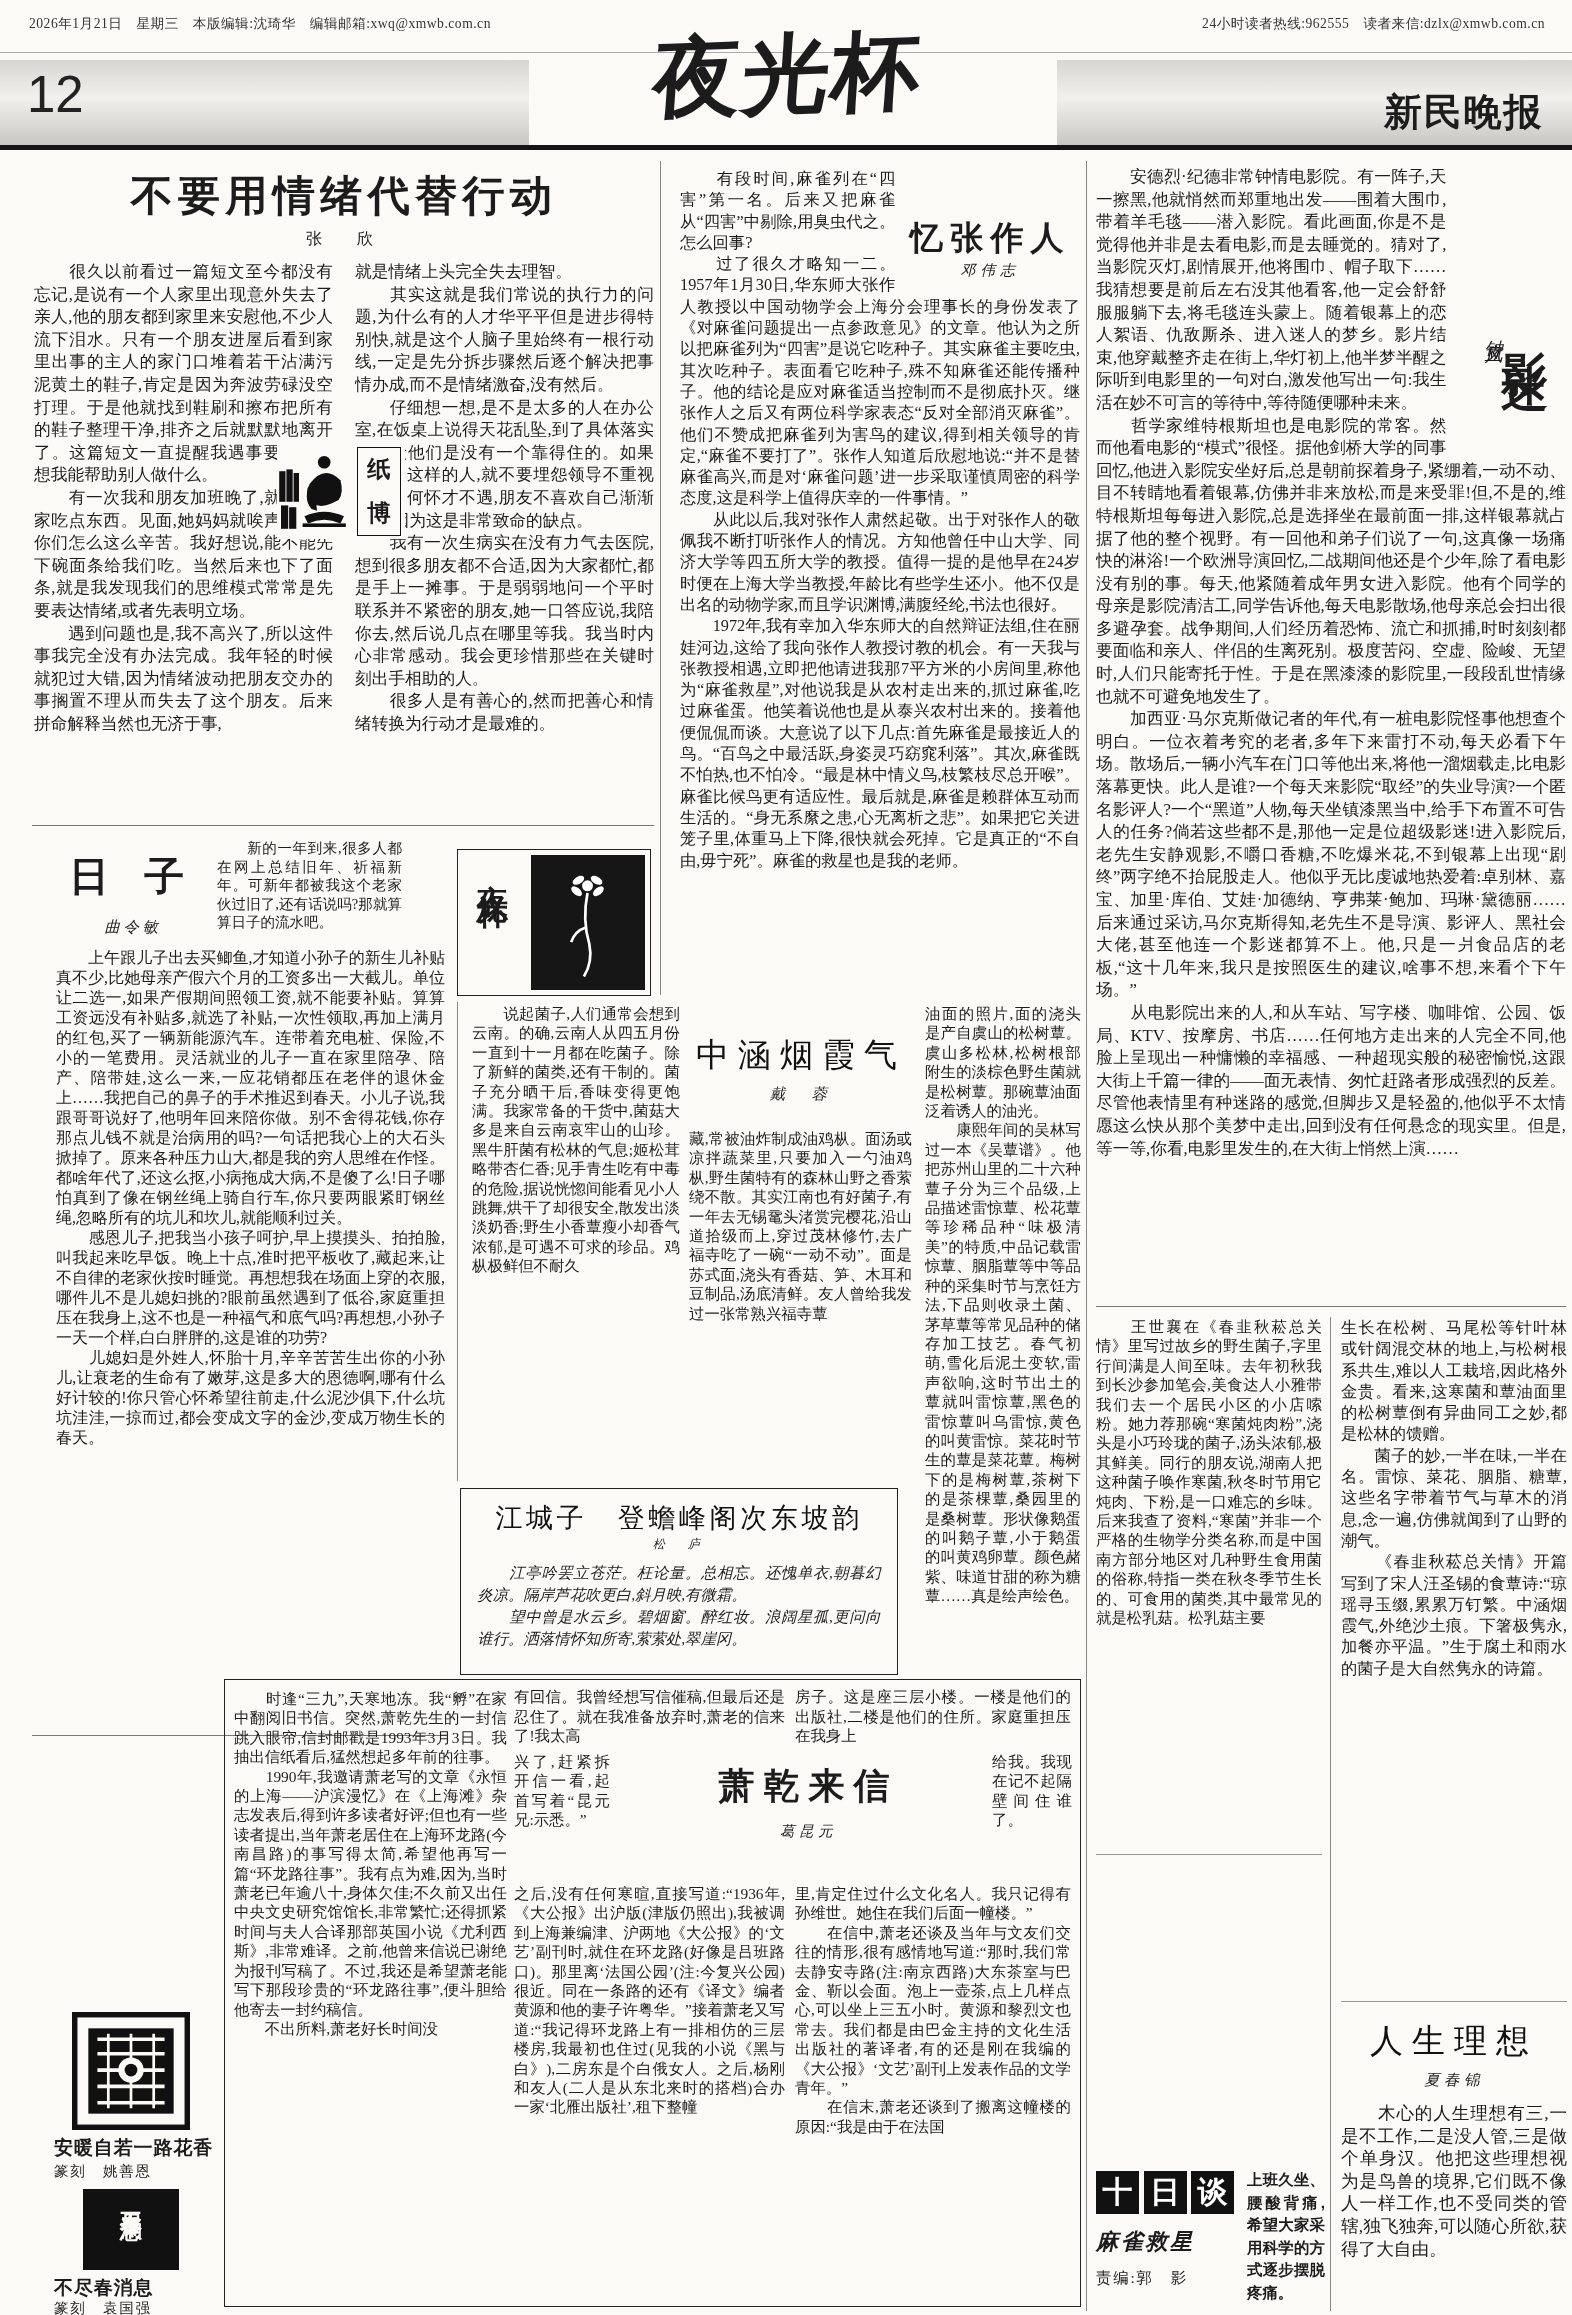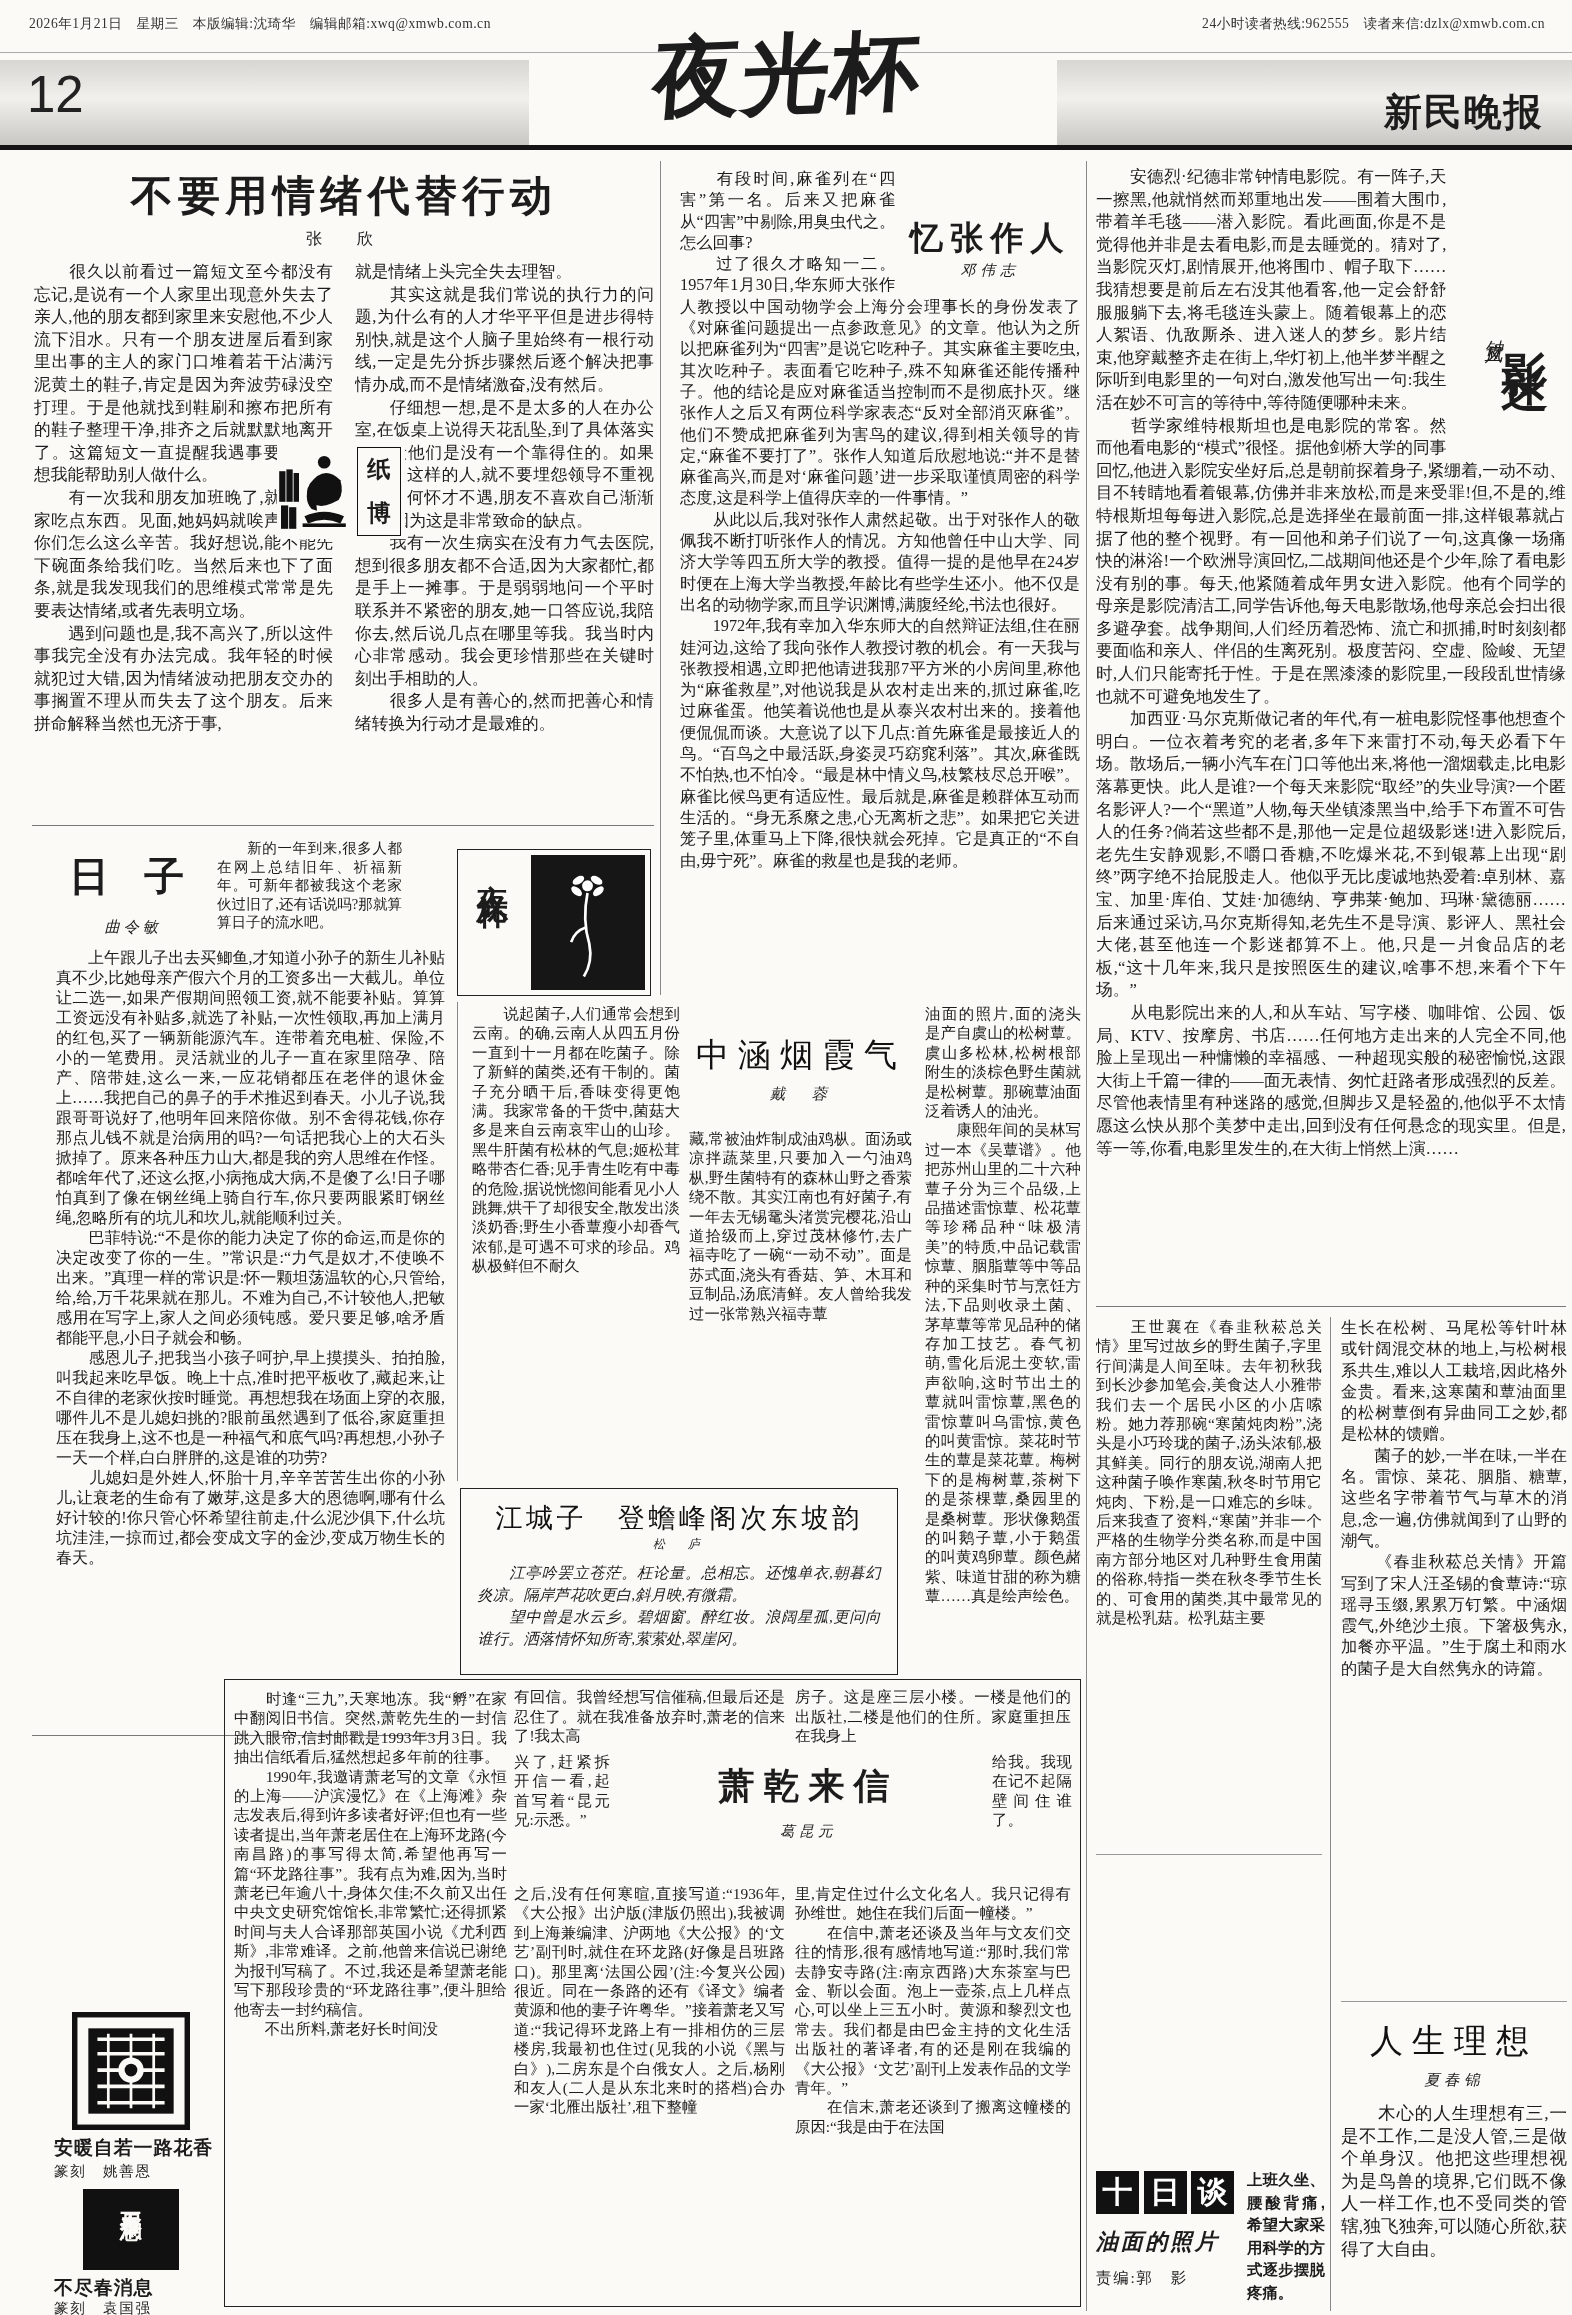--- a/index.html
+++ b/index.html
@@ -116,21 +116,20 @@
 
   <div class="abs" style="left:56px;top:849px;width:154px;text-align:center;">
     <div style="font-size:40px;font-weight:900;letter-spacing:12.7px;">日 子</div>
     <div class="kai" style="font-size:15.4px;margin-top:12.7px;letter-spacing:3.6px;">曲令敏</div>
   </div>
   <div class="abs txt t16" style="left:217px;top:839px;width:185px;height:101px;overflow:hidden;">
       <p>　　新的一年到来,很多人都在网上总结旧年、祈福新年。可新年都被我这个老家伙过旧了,还有话说吗?那就算算日子的流水吧。</p>
     </div>
   <div class="abs txt t175" style="left:56px;top:948px;width:389px;height:780px;overflow:hidden;">
       <p>　　上午跟儿子出去买鲫鱼,才知道小孙子的新生儿补贴真不少,比她母亲产假六个月的工资多出一大截儿。单位让二选一,如果产假期间照领工资,就不能要补贴。算算工资远没有补贴多,就选了补贴,一次性领取,再加上满月的红包,买了一辆新能源汽车。连带着充电桩、保险,不小的一笔费用。灵活就业的儿子一直在家里陪孕、陪产、陪带娃,这么一来,一应花销都压在老伴的退休金上……我把自己的鼻子的手术推迟到春天。小儿子说,我跟哥哥说好了,他明年回来陪你做。别不舍得花钱,你存那点儿钱不就是治病用的吗?一句话把我心上的大石头掀掉了。原来各种压力山大,都是我的穷人思维在作怪。都啥年代了,还这么抠,小病拖成大病,不是傻了么!日子哪怕真到了像在钢丝绳上骑自行车,你只要两眼紧盯钢丝绳,忽略所有的坑儿和坎儿,就能顺利过关。</p>
-      <p>　　巴菲特说:“不是你的能力决定了你的命运,而是你的决定改变了你的一生。”常识是:“力气是奴才,不使唤不出来。”真理一样的常识是:怀一颗坦荡温软的心,只管给,给,给,万千花果就在那儿。不难为自己,不计较他人,把敏感用在写字上,家人之间必须钝感。爱只要足够,啥矛盾都能平息,小日子就会和畅。</p>
       <p>　　感恩儿子,把我当小孩子呵护,早上摸摸头、拍拍脸,叫我起来吃早饭。晚上十点,准时把平板收了,藏起来,让不自律的老家伙按时睡觉。再想想我在场面上穿的衣服,哪件儿不是儿媳妇挑的?眼前虽然遇到了低谷,家庭重担压在我身上,这不也是一种福气和底气吗?再想想,小孙子一天一个样,白白胖胖的,这是谁的功劳?</p>
       <p>　　儿媳妇是外姓人,怀胎十月,辛辛苦苦生出你的小孙儿,让衰老的生命有了嫩芽,这是多大的恩德啊,哪有什么好计较的!你只管心怀希望往前走,什么泥沙俱下,什么坑坑洼洼,一掠而过,都会变成文字的金沙,变成万物生长的春天。</p>
     </div>
   <div class="abs rule-h" style="left:32px;top:1735px;width:414px;"></div>
 
   <div class="abs rule-v" style="left:457px;top:1002px;height:479px;"></div>
   <div class="abs txt t17" style="left:472px;top:1004px;width:208px;height:472px;overflow:hidden;">
       <p>　　说起菌子,人们通常会想到云南。的确,云南人从四五月份一直到十一月都在吃菌子。除了新鲜的菌类,还有干制的。菌子充分晒干后,香味变得更饱满。我家常备的干货中,菌菇大多是来自云南哀牢山的山珍。黑牛肝菌有松林的气息;姬松茸略带杏仁香;见手青生吃有中毒的危险,据说恍惚间能看见小人跳舞,烘干了却很安全,散发出淡淡奶香;野生小香蕈瘦小却香气浓郁,是可遇不可求的珍品。鸡枞极鲜但不耐久</p>
     </div>
   <div class="abs thin-title" style="left:688px;top:1033px;width:226px;font-size:33px;">中涵烟霞气</div>
@@ -211,21 +210,21 @@
     </div>
 
   <div class="abs rule-h" style="left:1096px;top:1854px;width:226px;background:#999;"></div>
 
   <div class="abs" style="left:1096px;top:2171px;width:226px;height:140px;">
     <div style="display:flex;">
       <div class="sq">十</div>
       <div class="sq">日</div>
       <div class="sq">谈</div>
     </div>
-    <div class="kai" style="font-size:22px;font-weight:700;margin-top:12.7px;letter-spacing:2.7px;">油面的照片</div>
+    <div class="kai" style="font-size:22px;font-weight:700;margin-top:12.7px;letter-spacing:2.7px;">麻雀救星</div>
     <div style="font-size:15.4px;margin-top:11px;letter-spacing:1.8px;">责编:郭　影</div>
   </div>
   <div class="abs txt" style="left:1247px;top:2169px;width:78px;height:145px;font-family:'Liberation Sans',sans-serif;font-weight:700;font-size:15.4px;line-height:22.6px;">上班久坐、腰酸背痛,希望大家采用科学的方式逐步摆脱疼痛。</div>
 
   <div class="abs rule-h" style="left:1341px;top:2001px;width:226px;background:#999;"></div>
   <div class="abs thin-title" style="left:1341px;top:2019px;width:226px;font-size:33px;">人生理想</div>
   <div class="abs author kai" style="left:1341px;top:2070px;width:226px;font-size:15.4px;letter-spacing:4.5px;">夏春锦</div>
   <div class="abs txt" style="left:1341px;top:2102px;width:226px;height:204px;font-size:17.6px;line-height:22.6px;overflow:hidden;">
       <p>　　木心的人生理想有三,一是不工作,二是没人管,三是做个单身汉。他把这些理想视为是鸟兽的境界,它们既不像人一样工作,也不受同类的管辖,独飞独奔,可以随心所欲,获得了大自由。</p>
     </div>

